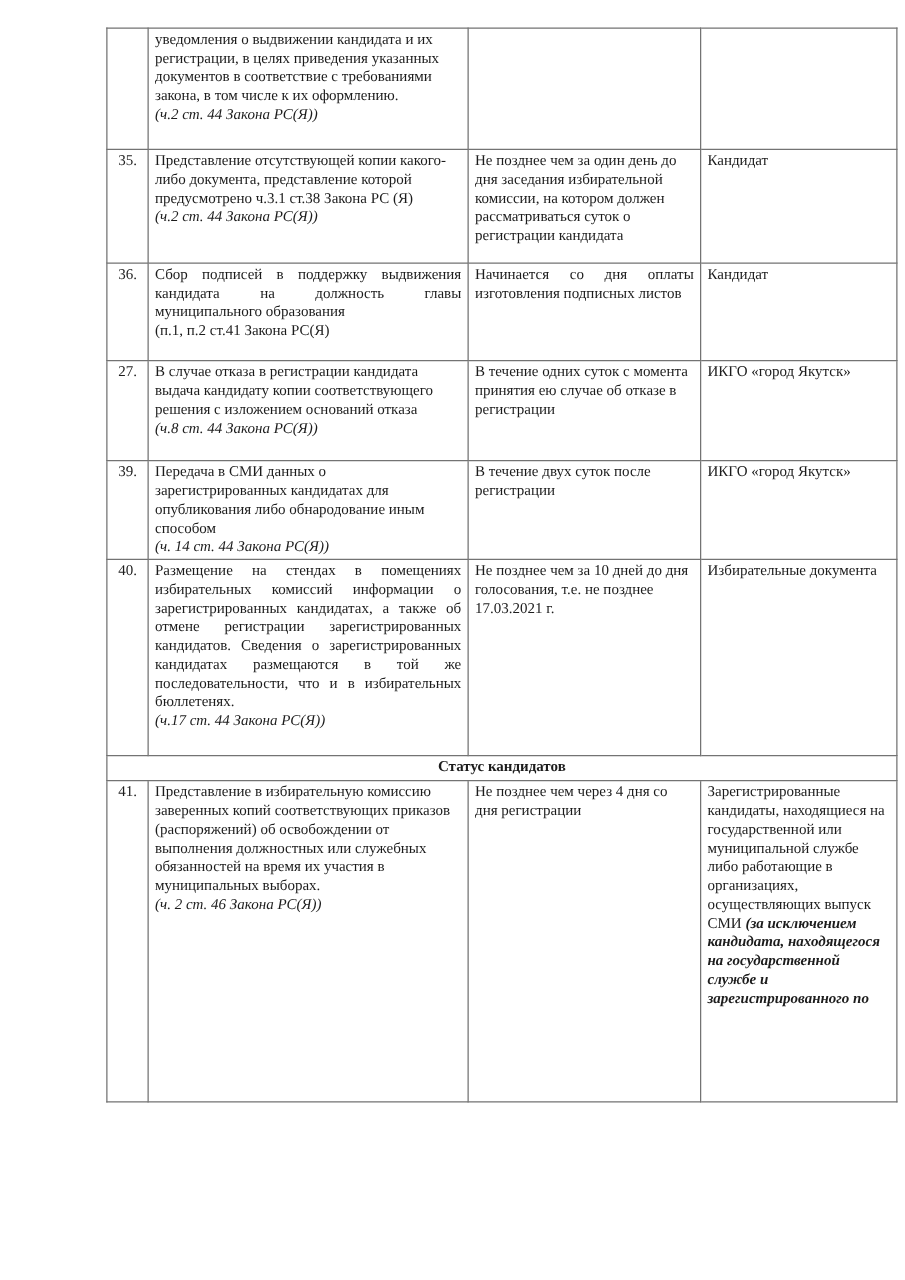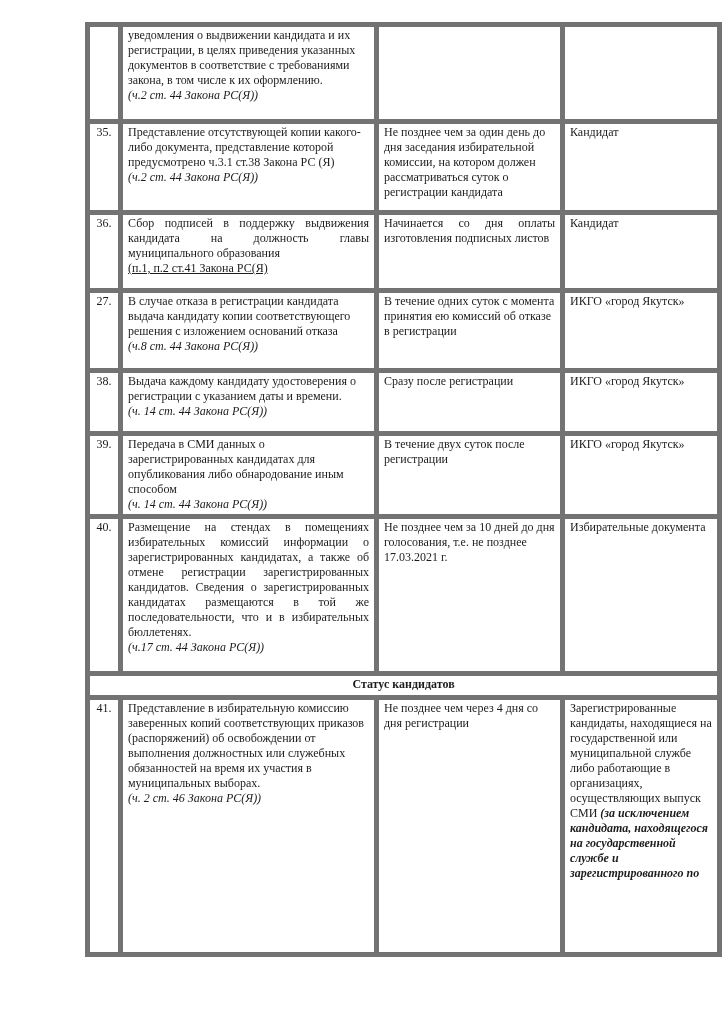--- a/index.html
+++ b/index.html
@@ -14,31 +14,31 @@
   }
   table.doc-table {
     position: absolute;
     left: 85px;
     top: 22px;
     width: 632px;
     border-collapse: collapse;
     table-layout: fixed;
   }
   table.doc-table td {
-    border: 5px solid #737373;
+    border: 1px solid #737373;
     vertical-align: top;
     padding: 1px 5px 2px 5px;
     font-size: 12px;
     line-height: 15px;
     overflow-wrap: break-word;
     word-wrap: break-word;
   }
   td.c-num { text-align: center; padding-right: 3px; padding-left: 2px; }
   .cite { display: block; font-style: italic; }
-  .cite.plain { font-style: normal; text-decoration: underline; }
+  .cite.plain { font-style: normal; }
   .just { text-align: justify; }
   tr.sec-hdr td { text-align: center; font-weight: bold; padding-top: 1px; padding-bottom: 3px; }
   .it { font-style: italic; font-weight: bold; }
 </style>
 </head>
 <body>
 
 <div class="page">
   <table class="doc-table">
     <colgroup>
@@ -78,33 +78,24 @@
       <td class="just">Начинается со дня оплаты изготовления подписных листов</td>
       <td>Кандидат</td>
     </tr>
 
     <tr style="height:80px">
       <td class="c-num">27.</td>
       <td>
         <span>В случае отказа в регистрации кандидата выдача кандидату копии соответствующего решения с изложением оснований отказа</span>
         <span class="cite">(ч.8 ст. 44 Закона РС(Я))</span>
       </td>
-      <td>В течение одних суток с момента принятия ею комиссий об отказе в регистрации</td>
+      <td>В течение одних суток с момента принятия ею случае об отказе в регистрации</td>
       <td>ИКГО «город Якутск»</td>
     </tr>
 
-    <tr style="height:63px">
-      <td class="c-num">38.</td>
-      <td>
-        <span>Выдача каждому кандидату удостоверения о регистрации с указанием даты и времени.</span>
-        <span class="cite">(ч. 14 ст. 44 Закона РС(Я))</span>
-      </td>
-      <td>Сразу после регистрации</td>
-      <td>ИКГО «город Якутск»</td>
-    </tr>
 
     <tr style="height:73px">
       <td class="c-num">39.</td>
       <td>
         <span>Передача в СМИ данных о зарегистрированных кандидатах для опубликования либо обнародование иным способом</span>
         <span class="cite">(ч. 14 ст. 44 Закона РС(Я))</span>
       </td>
       <td>В течение двух суток после регистрации</td>
       <td>ИКГО «город Якутск»</td>
     </tr>

